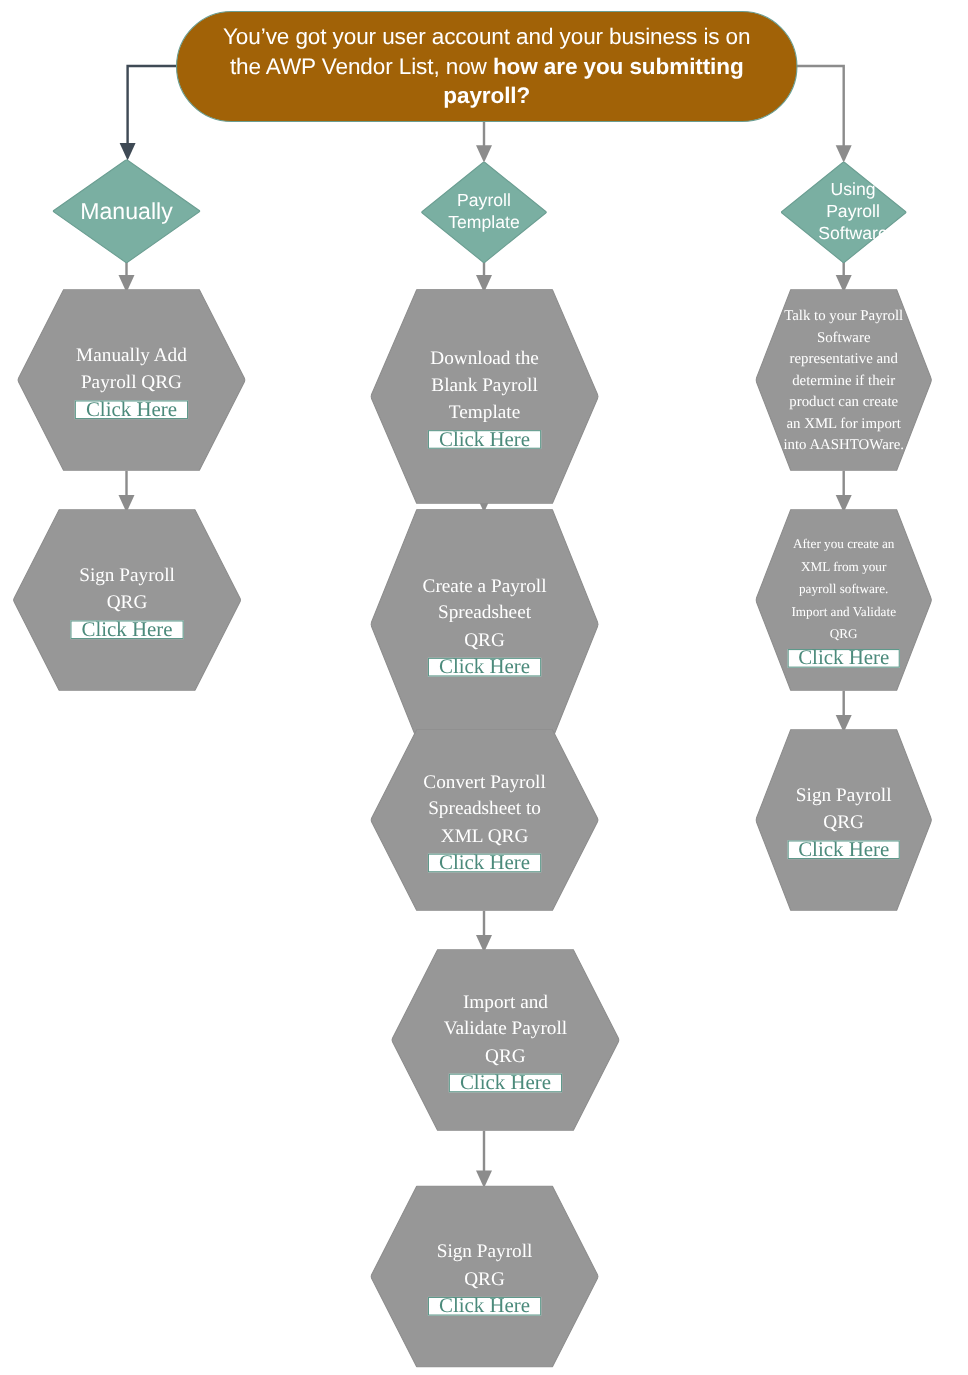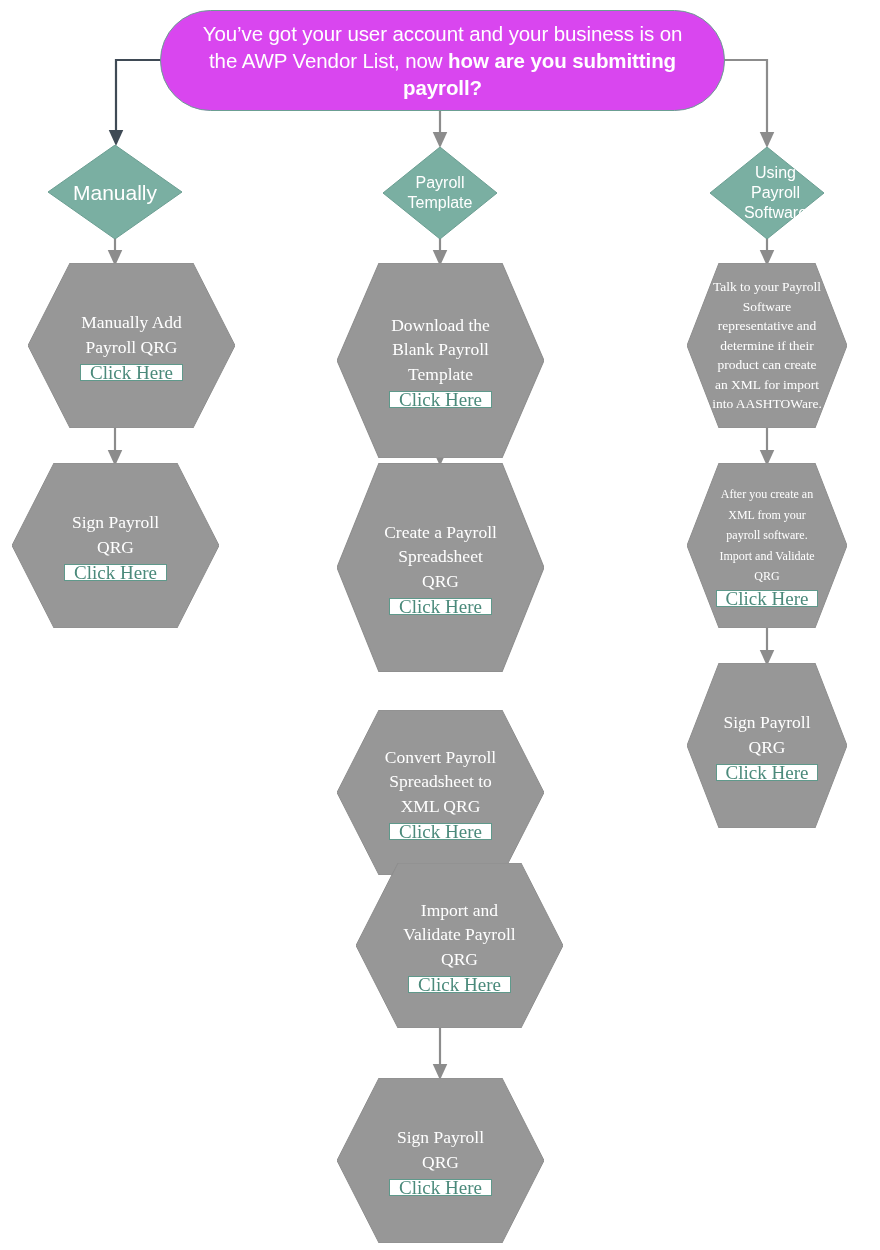--- a/index.html
+++ b/index.html
@@ -41,21 +41,21 @@
     z-index: 2;
   }
 
   .node {
     position: absolute;
     box-sizing: border-box;
   }
 
   
   .pill {
-    background: #d946ef;
+    background: #a16207;
     border: 1px solid #6b9e92;
     border-radius: 52px;
     display: flex;
     align-items: center;
     justify-content: center;
     text-align: center;
     color: #ffffff;
     padding: 0 26px;
   }
   .pill-text {
@@ -219,21 +219,21 @@
 
     <div class="node diamond small-label" style="left:710px; top:147px; width:114px; height:92px;">
       <svg class="dshape" viewBox="0 0 114 92" preserveAspectRatio="none">
         <polygon points="57,0 114,46 57,92 0,46" fill="#7aafa2" stroke="#6b9e92" stroke-width="1"></polygon>
       </svg>
       <div class="dlabel multiline" style="white-space:pre-line;margin-left:17px;">Using
 Payroll
 Software</div>
     </div>
 
-    <div class="node hex" style="left:28px; top:263px; width:207px; height:165px;">
+    <div class="node hex" style="left:16px; top:263px; width:207px; height:165px;">
       <svg class="hshape" viewBox="0 0 207 165" preserveAspectRatio="none">
         <polygon points="42,0 165,0 207,82.5 165,165 42,165 0,82.5" fill="#979797" stroke="#8d8d8d" stroke-width="1"></polygon>
       </svg>
       <div class="hex-inner">
         <div class="hex-title">Manually Add
 Payroll QRG</div>
         <div class="chip">
           <span class="chip-text">Click Here</span>
         </div>
       </div>
@@ -273,21 +273,21 @@
       <div class="hex-inner">
         <div class="hex-title">Create a Payroll
 Spreadsheet
 QRG</div>
         <div class="chip">
           <span class="chip-text">Click Here</span>
         </div>
       </div>
     </div>
 
-    <div class="node hex" style="left:337px; top:663px; width:207px; height:165px;margin-top:47px;">
+    <div class="node hex" style="left:337px; top:663px; width:207px; height:165px;">
       <svg class="hshape" viewBox="0 0 207 165" preserveAspectRatio="none">
         <polygon points="42,0 165,0 207,82.5 165,165 42,165 0,82.5" fill="#979797" stroke="#8d8d8d" stroke-width="1"></polygon>
       </svg>
       <div class="hex-inner">
         <div class="hex-title">Convert Payroll
 Spreadsheet to
 XML QRG</div>
         <div class="chip">
           <span class="chip-text">Click Here</span>
         </div>

